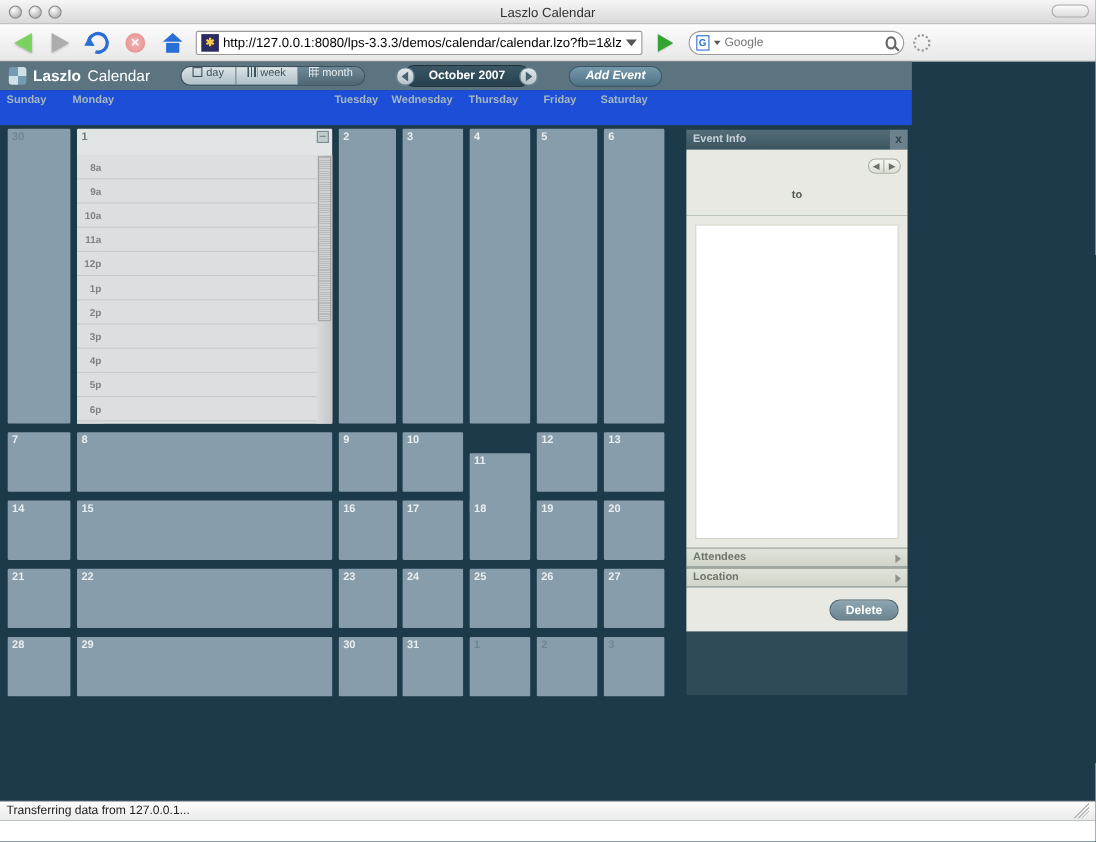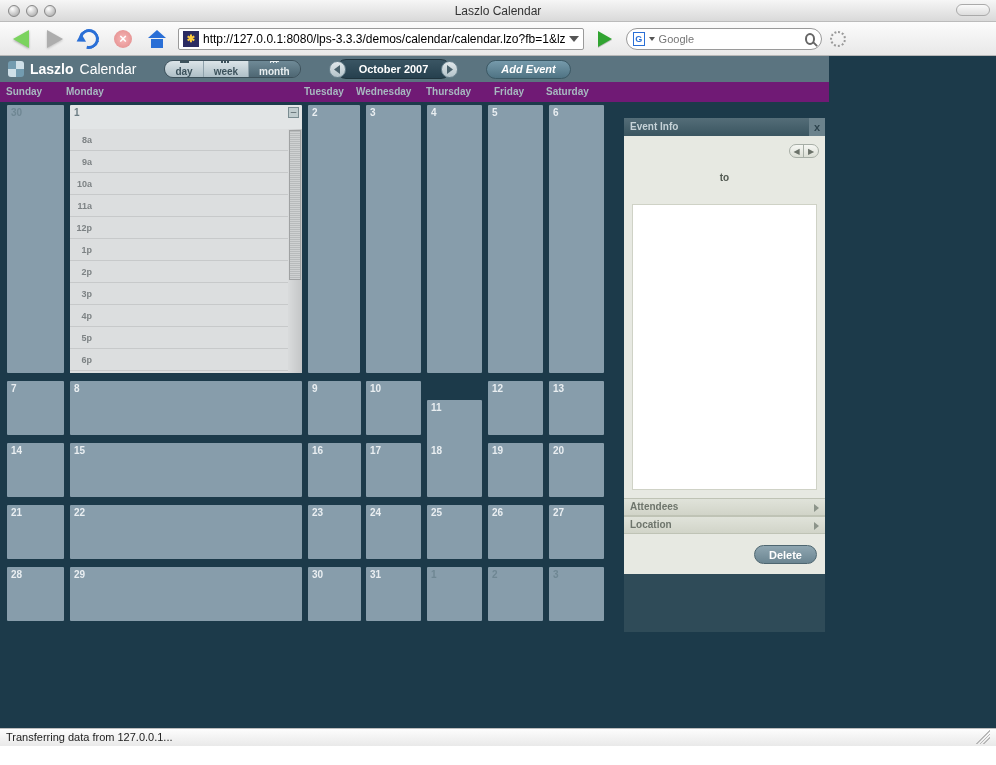--- a/index.html
+++ b/index.html
@@ -35,36 +35,36 @@
   .throbber{ width:16px;height:16px;border:2px dotted #999;border-radius:50%;}
 
   
   .viewport { position:relative; background:#1c3a4a; width:996px; height:690px; }
   .app { width: 829px; }
   .appbar { height:26px; background:#5b7480; display:flex; align-items:center; gap:28px; padding:0 8px;}
   .logo { display:flex; align-items:center; gap:6px; color:#fff; font-size:14px;}
   .logo b{font-weight:bold;} .logo span{font-weight:normal;}
   .logomark{width:16px;height:16px;background:conic-gradient(#cfe0e8 0 25%, #739cb0 0 50%, #cfe0e8 0 75%, #739cb0 0);border-radius:3px;}
   .viewtabs{ display:flex; border-radius:11px; overflow:hidden; border:1px solid #3b4f59; height:18px;}
-  .vtab{ display:flex;align-items:center;gap:3px;padding:0 10px;font-size:10px;font-weight:bold;color:#3c525c;background:linear-gradient(#dbe4e8,#aebfc7);border-right:1px solid #8ea1ab;flex-direction:column;}
+  .vtab{ display:flex;align-items:flex-start;gap:3px;padding:0 10px;font-size:10px;font-weight:normal;color:#3c525c;background:linear-gradient(#dbe4e8,#aebfc7);border-right:1px solid #8ea1ab;}
   .vtab:last-child{border-right:none;}
   .vtab.active{ background:linear-gradient(#6f8a97,#4e6773); color:#e8eef0;}
   .vicon{ width:9px; height:9px; display:inline-block;}
   .vi-day{ border:1px solid currentColor;}
   .vi-week{ background:repeating-linear-gradient(90deg,currentColor 0 1.5px, transparent 1.5px 3px); height:9px;}
   .vi-month{ background-image:linear-gradient(currentColor 1px,transparent 1px),linear-gradient(90deg,currentColor 1px,transparent 1px); background-size:3px 3px;}
   .monthnav{ position:relative; display:flex;align-items:center;}
   .monthlabel{ background:linear-gradient(#3a5563,#26404e); color:#fff; font-size:11px; font-weight:bold; height:20px; border-radius:10px; padding:0 22px; display:flex;align-items:center; border:1px solid #1e323c;}
   .navbtn{ width:17px;height:17px;border-radius:50%;background:linear-gradient(#e1e8eb,#b4c3ca);border:1px solid #6b8490;display:flex;align-items:center;justify-content:center;cursor:pointer;}
   .navbtn.l{ margin-right:-10px; z-index:1;}
   .navbtn.r{ margin-left:-10px; z-index:1;}
   .navbtn svg{width:7px;height:9px;}
   .addbtn{ background:linear-gradient(#769aab,#4f7383); color:#fff; font-size:11px; font-weight:bold; height:19px; border-radius:10px; padding:0 14px; display:flex;align-items:center; border:1px solid #3b5864; cursor:pointer;font-style:italic;}
 
-  .dayheaders{ display:flex; background:#701a75; color:#a7b8c0; font-size:10px; font-weight:bold; height:20px;}
+  .dayheaders{ display:flex; background:#1d4ed8; color:#a7b8c0; font-size:10px; font-weight:bold; height:32px;}
   .dh{ padding:4px 6px; }
 
   .calwrap{ position:relative; padding:3px 4px 6px 4px; background:#1c3a4a;}
   .grid{ position:relative; height:570px;}
   .cell{ position:absolute; background:#879dab; border-radius:1px;}
   .cell .dnum{ position:absolute; left:4px; top:2px; font-size:10px; font-weight:bold; color:#e9eef1;}
   .cell.dim .dnum{ color:#6f8793;}
   .cell .headerstrip{ position:absolute; left:0;top:0;right:0;height:15px;}
   .cell.selected{ background:#e2e5e6;}
   .cell .minbtn{ position:absolute; right:3px; top:2px; width:11px;height:11px;background:#c0ccce;border:1px solid #7a8c91;font-size:10px;line-height:8px;text-align:center;color:#556266;cursor:pointer;}

